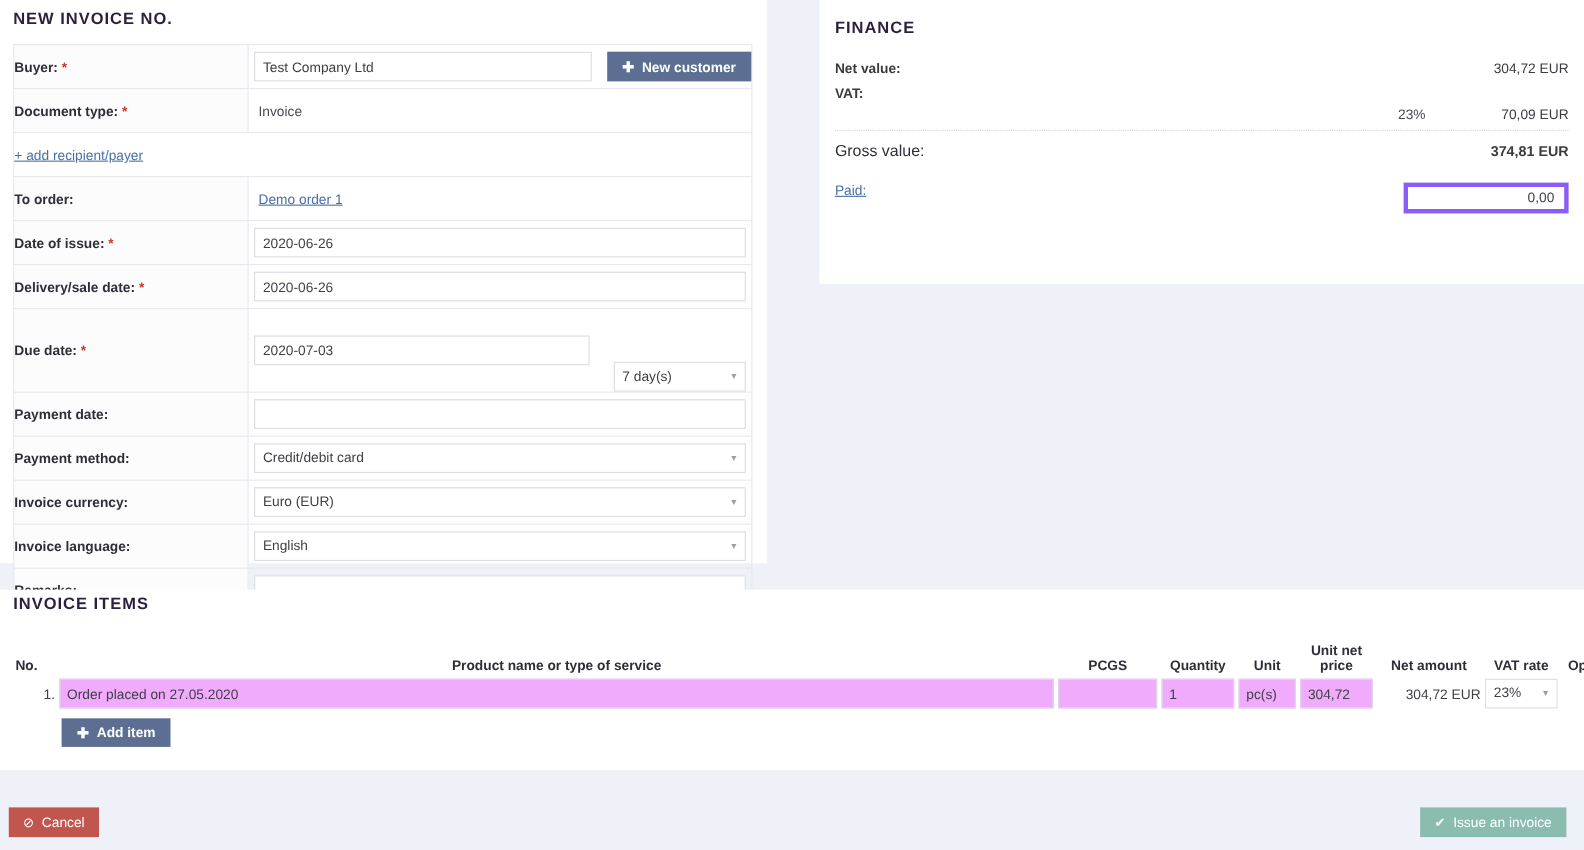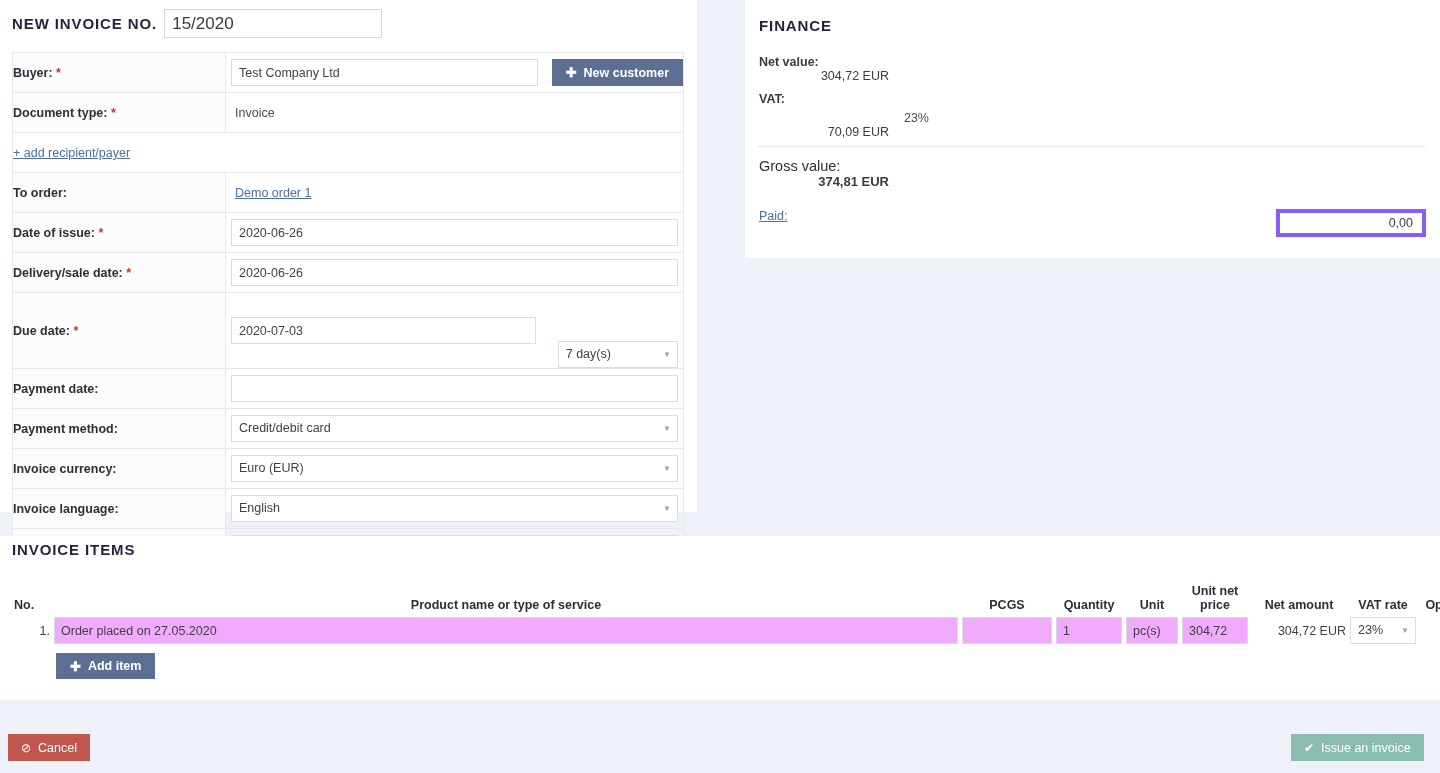--- a/index.html
+++ b/index.html
@@ -200,21 +200,20 @@
   #due-term-select { width: 122px; margin-left: 13px; margin-top: 48px; }
 
   
   #finance-rows { margin-top: 18px; }
   .fin-row {
     display: flex;
     align-items: baseline;
     font-size: 12.5px;
     color: #3a3a42;
     padding: 3px 0;
-    flex-direction: column;
   }
   .fin-row .f-label {
     font-weight: bold;
     flex: 0 0 auto;
   }
   .fin-row .f-spacer { flex: 1 1 auto; }
   .fin-row .f-rate {
     width: 170px;
     text-align: right;
     font-weight: normal;
@@ -365,21 +364,20 @@
 </style>
 </head>
 <body>
 
 <div class="page">
 
   <div class="panel" id="invoice-form-panel">
 
     <div id="form-header">
       <span class="panel-title">NEW INVOICE NO.</span>
-      <input id="invoice-no-input" type="text" value="15/2020" style="">
     </div>
 
     <table id="form-table">
       <tbody>
         <tr>
           <td class="lbl">
             <span>Buyer:</span>
             <span class="req">*</span>
           </td>
           <td class="val">

